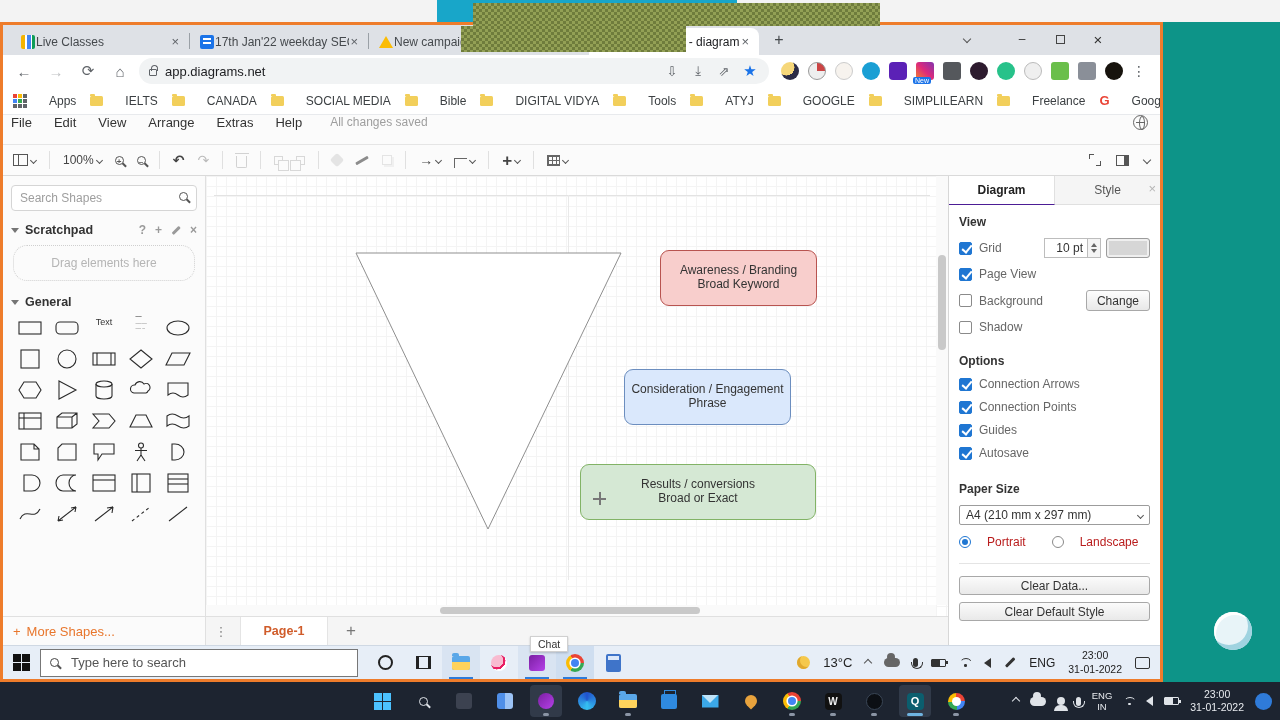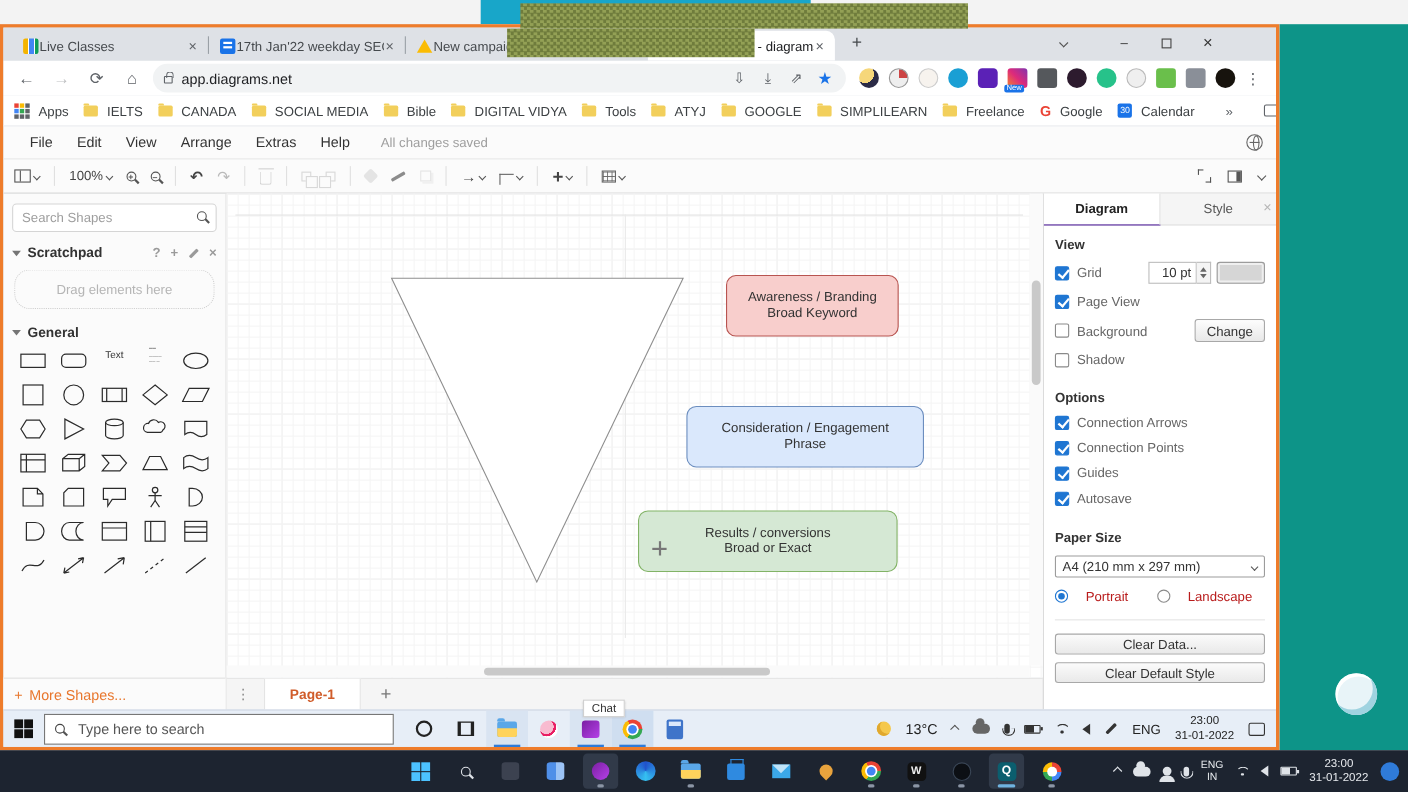--- a/index.html
+++ b/index.html
@@ -60,35 +60,35 @@
   .pill-ic{width:18px;height:18px;display:flex;align-items:center;justify-content:center;color:#5f6368;font-size:13px}
   .extrow{display:flex;align-items:center;gap:9px;margin-left:6px}
   .ext{width:18px;height:18px;border-radius:50%;position:relative}
   .ext.sq{border-radius:3px}
   .newbadge{position:absolute;left:-3px;bottom:-4px;background:#1a73e8;color:#fff;font-size:7px;padding:0 2px;border-radius:2px}
   .star{color:#1a73e8;font-size:15px}
   .kebab{color:#5f6368;font-size:14px;letter-spacing:0;width:14px;text-align:center}
 
   
   .bmbar{height:28px;background:#fff;border-bottom:1px solid #e8eaed;display:flex;align-items:center;padding:0 10px;gap:14px;font-size:12px;color:#3c4043;flex:0 0 auto}
-  .bm{display:flex;align-items:center;gap:8px;white-space:nowrap}
+  .bm{display:flex;align-items:center;gap:22px;white-space:nowrap}
   .bmfolder{width:13px;height:10px;background:#f2cf5b;border-radius:1.5px;position:relative}
   .bmfolder::before{content:'';position:absolute;left:0;top:-2px;width:5px;height:2px;background:#f2cf5b;border-radius:1px 1px 0 0}
   .appsgrid{display:grid;grid-template-columns:repeat(3,4px);grid-gap:1px}
   .appsgrid i{width:4px;height:4px;background:#5f6368}
   .appsgrid i:nth-child(1){background:#ea4335}.appsgrid i:nth-child(2){background:#fbbc04}
   .appsgrid i:nth-child(4){background:#4285f4}.appsgrid i:nth-child(5){background:#34a853}
   .gicon{color:#ea4335;font-weight:bold;font-size:13px}
   .calicon{width:13px;height:13px;background:#1a73e8;color:#fff;font-size:8px;display:flex;align-items:center;justify-content:center;border-radius:2px}
   .rlicon{width:13px;height:11px;border:1.2px solid #5f6368;border-radius:2px;position:relative}
   .spacer{flex:1}
   .vsep{width:1px;height:16px;background:#dadce0}
 
   
-  .menubar{height:30px;background:#fbfbfb;border-bottom:1px solid #e5e5e5;display:flex;align-items:center;padding:0 24px;gap:22px;font-size:13px;color:#333;flex:0 0 auto;position:relative}
+  .menubar{height:30px;background:#fbfbfb;border-bottom:1px solid #e5e5e5;display:flex;padding:0 8px;gap:22px;font-size:13px;color:#333;flex:0 0 auto;position:relative}
   .menustatus{color:#9e9e9e;font-size:12px;margin-left:6px}
   .globe{position:absolute;right:12px;width:15px;height:15px;border:1.4px solid #666;border-radius:50%;position:absolute}
   .globe::before{content:'';position:absolute;left:2px;right:2px;top:5.5px;height:1.2px;background:#666}
   .globe::after{content:'';position:absolute;left:5px;top:0px;width:4px;height:12px;border:1.2px solid #666;border-radius:50%}
 
   
   .toolbar{height:31px;background:#fbfbfb;border-bottom:1px solid #dadada;display:flex;align-items:center;padding:0 10px;gap:13px;flex:0 0 auto;color:#444;position:relative}
   .tbtn{display:flex;align-items:center;gap:3px;font-size:12px;color:#444}
   .tbtn .glyph{font-size:14px;line-height:1}
   .tbtn.dis{opacity:.35}
@@ -734,21 +734,21 @@
         <div class="canvas">
           <div class="pageline-h"></div>
           <div class="pageline-v"></div>
           <svg class="funnel" width="290" height="296">
             <polygon points="10,10 275,10 142,286" fill="#ffffff" stroke="#8f8f8f" stroke-width="1"></polygon>
           </svg>
           <div class="node" id="node0" style="left: 454px; top: 74px; width: 157px; height: 56px; background: rgb(248, 206, 204); border-color: rgb(184, 84, 80);">
             <span>Awareness / Branding</span>
             <span>Broad Keyword</span>
           </div>
-          <div class="node" id="node1" style="left: 418px; top: 193px; width: 216px; height: 56px; background: rgb(218, 232, 252); border-color: rgb(108, 142, 191); align-items: center;">
+          <div class="node" id="node1" style="left: 418px; top: 193px; width: 167px; height: 56px; background: rgb(218, 232, 252); border-color: rgb(108, 142, 191); align-items: center;">
             <span>Consideration / Engagement</span>
             <span>Phrase</span>
           </div>
           <div class="node" id="node2" style="left: 374px; top: 288px; width: 236px; height: 56px; background: rgb(213, 232, 212); border-color: rgb(130, 179, 102);">
             <span>Results / conversions</span>
             <span>Broad or Exact</span>
           </div>
           <div class="movecur" style="left:387px;top:316px"></div>
           <div class="hscroll">
               <div class="hthumb"></div>

